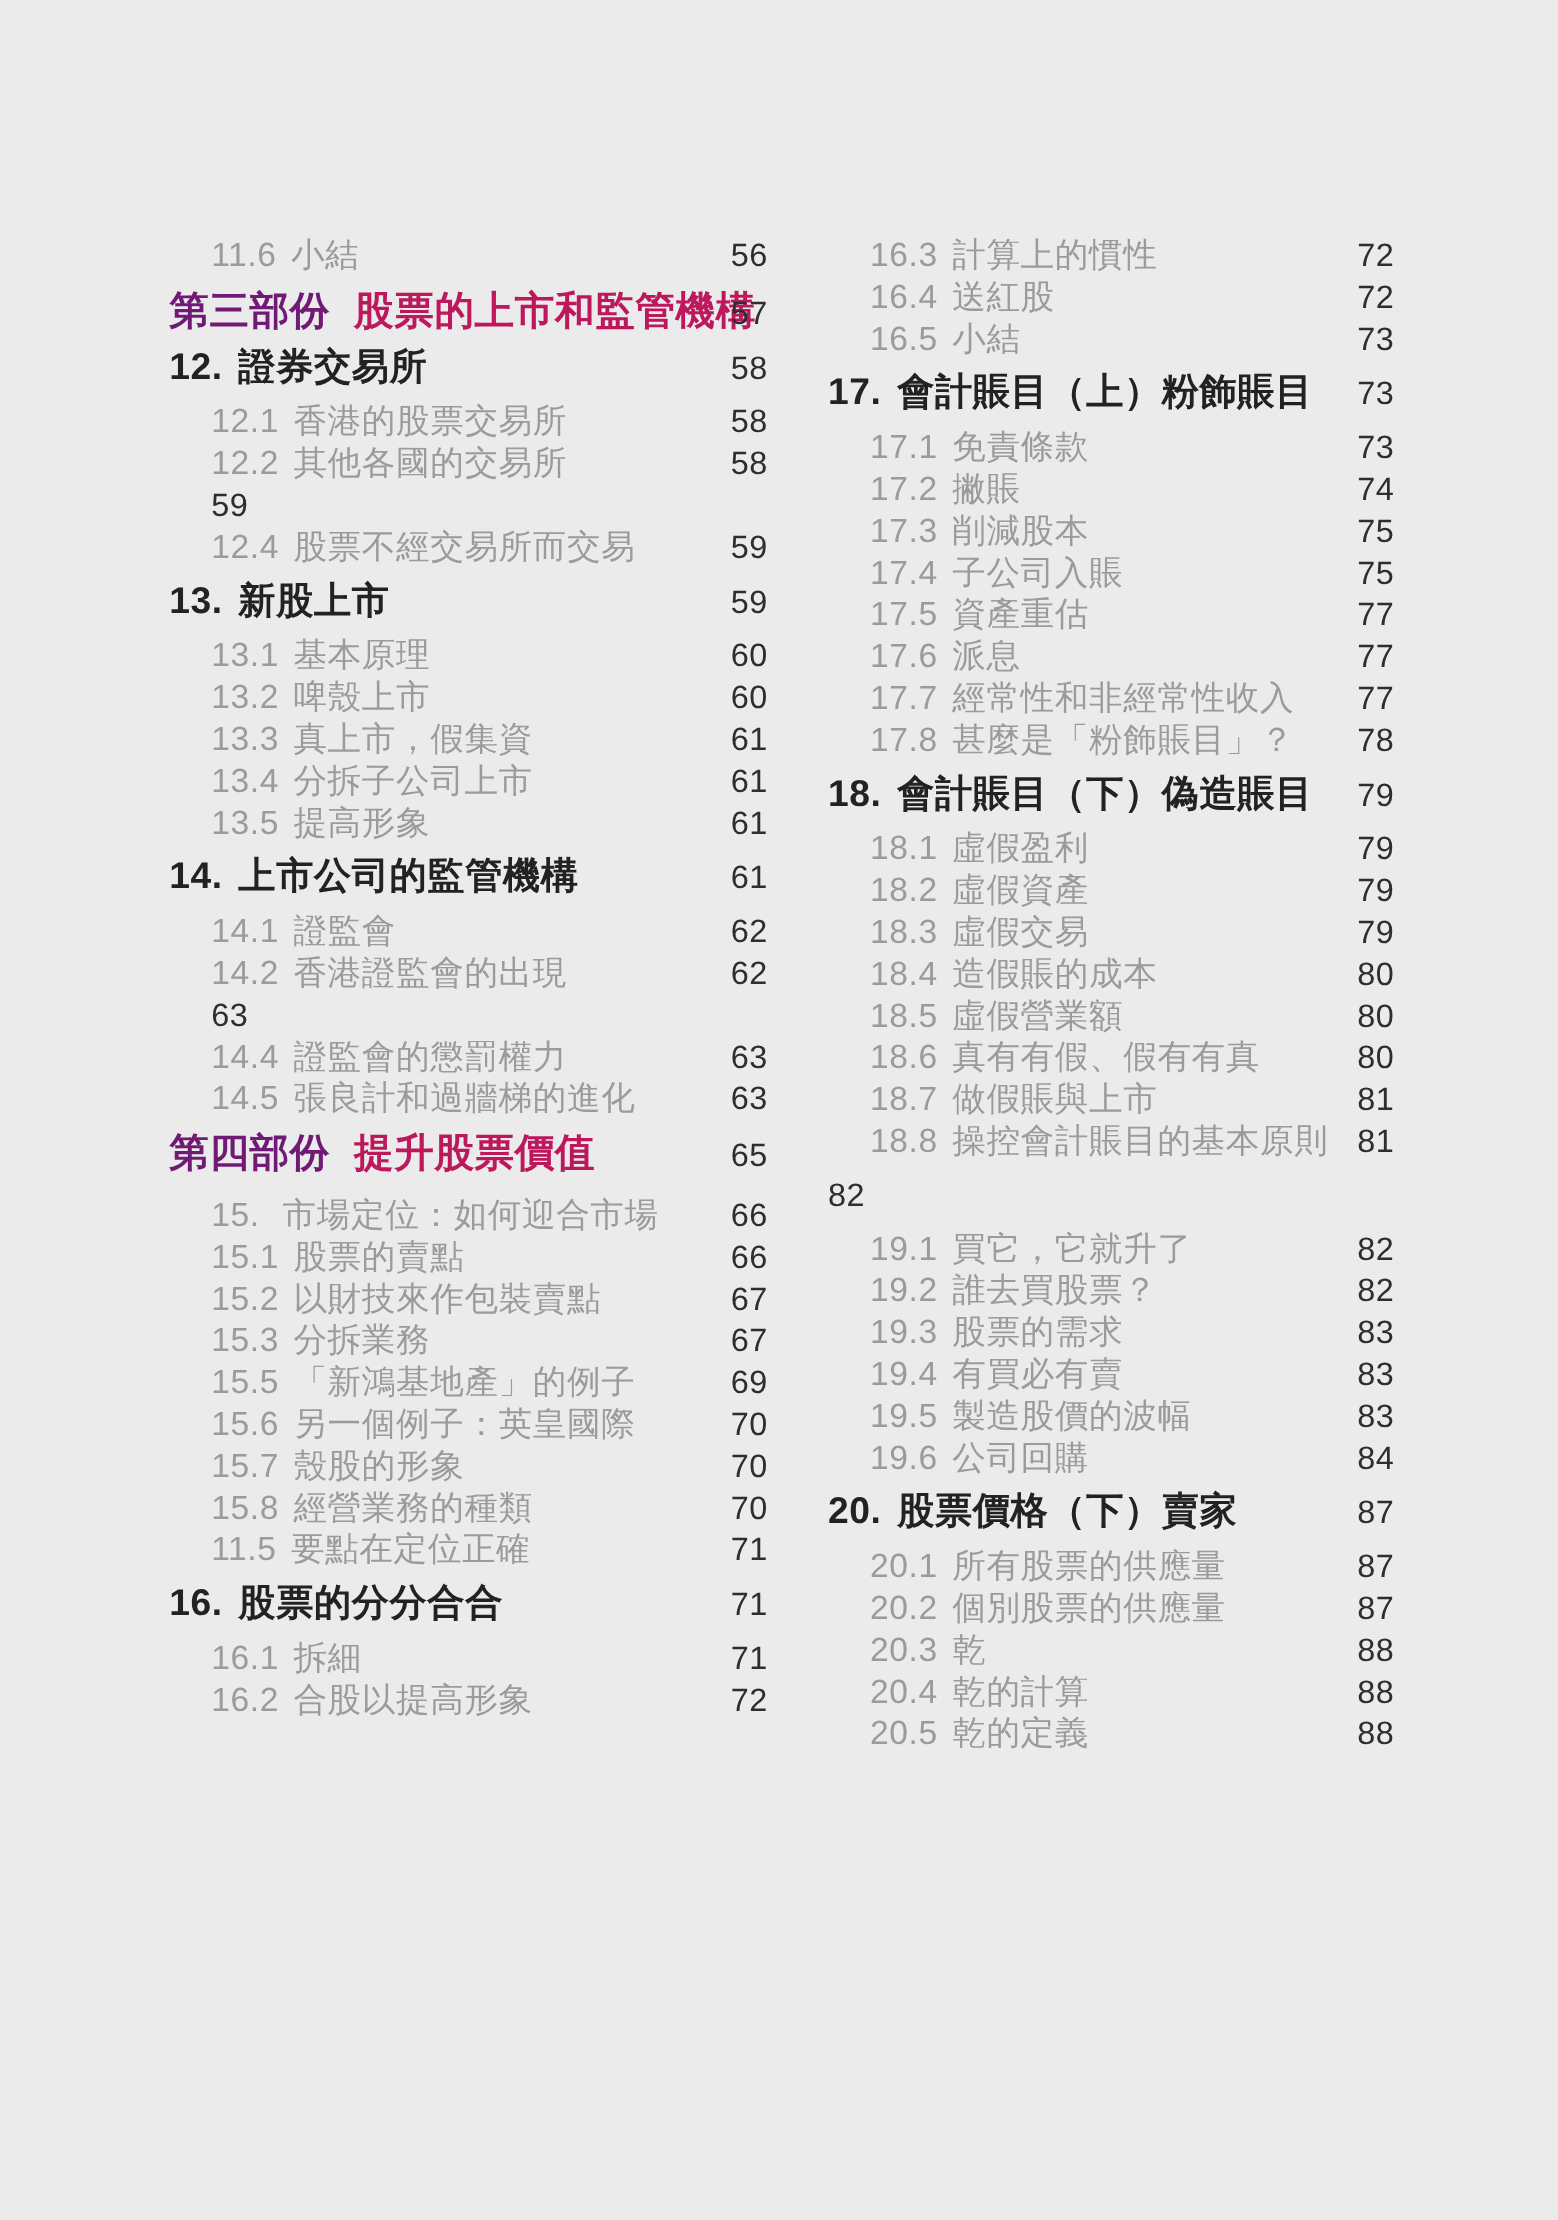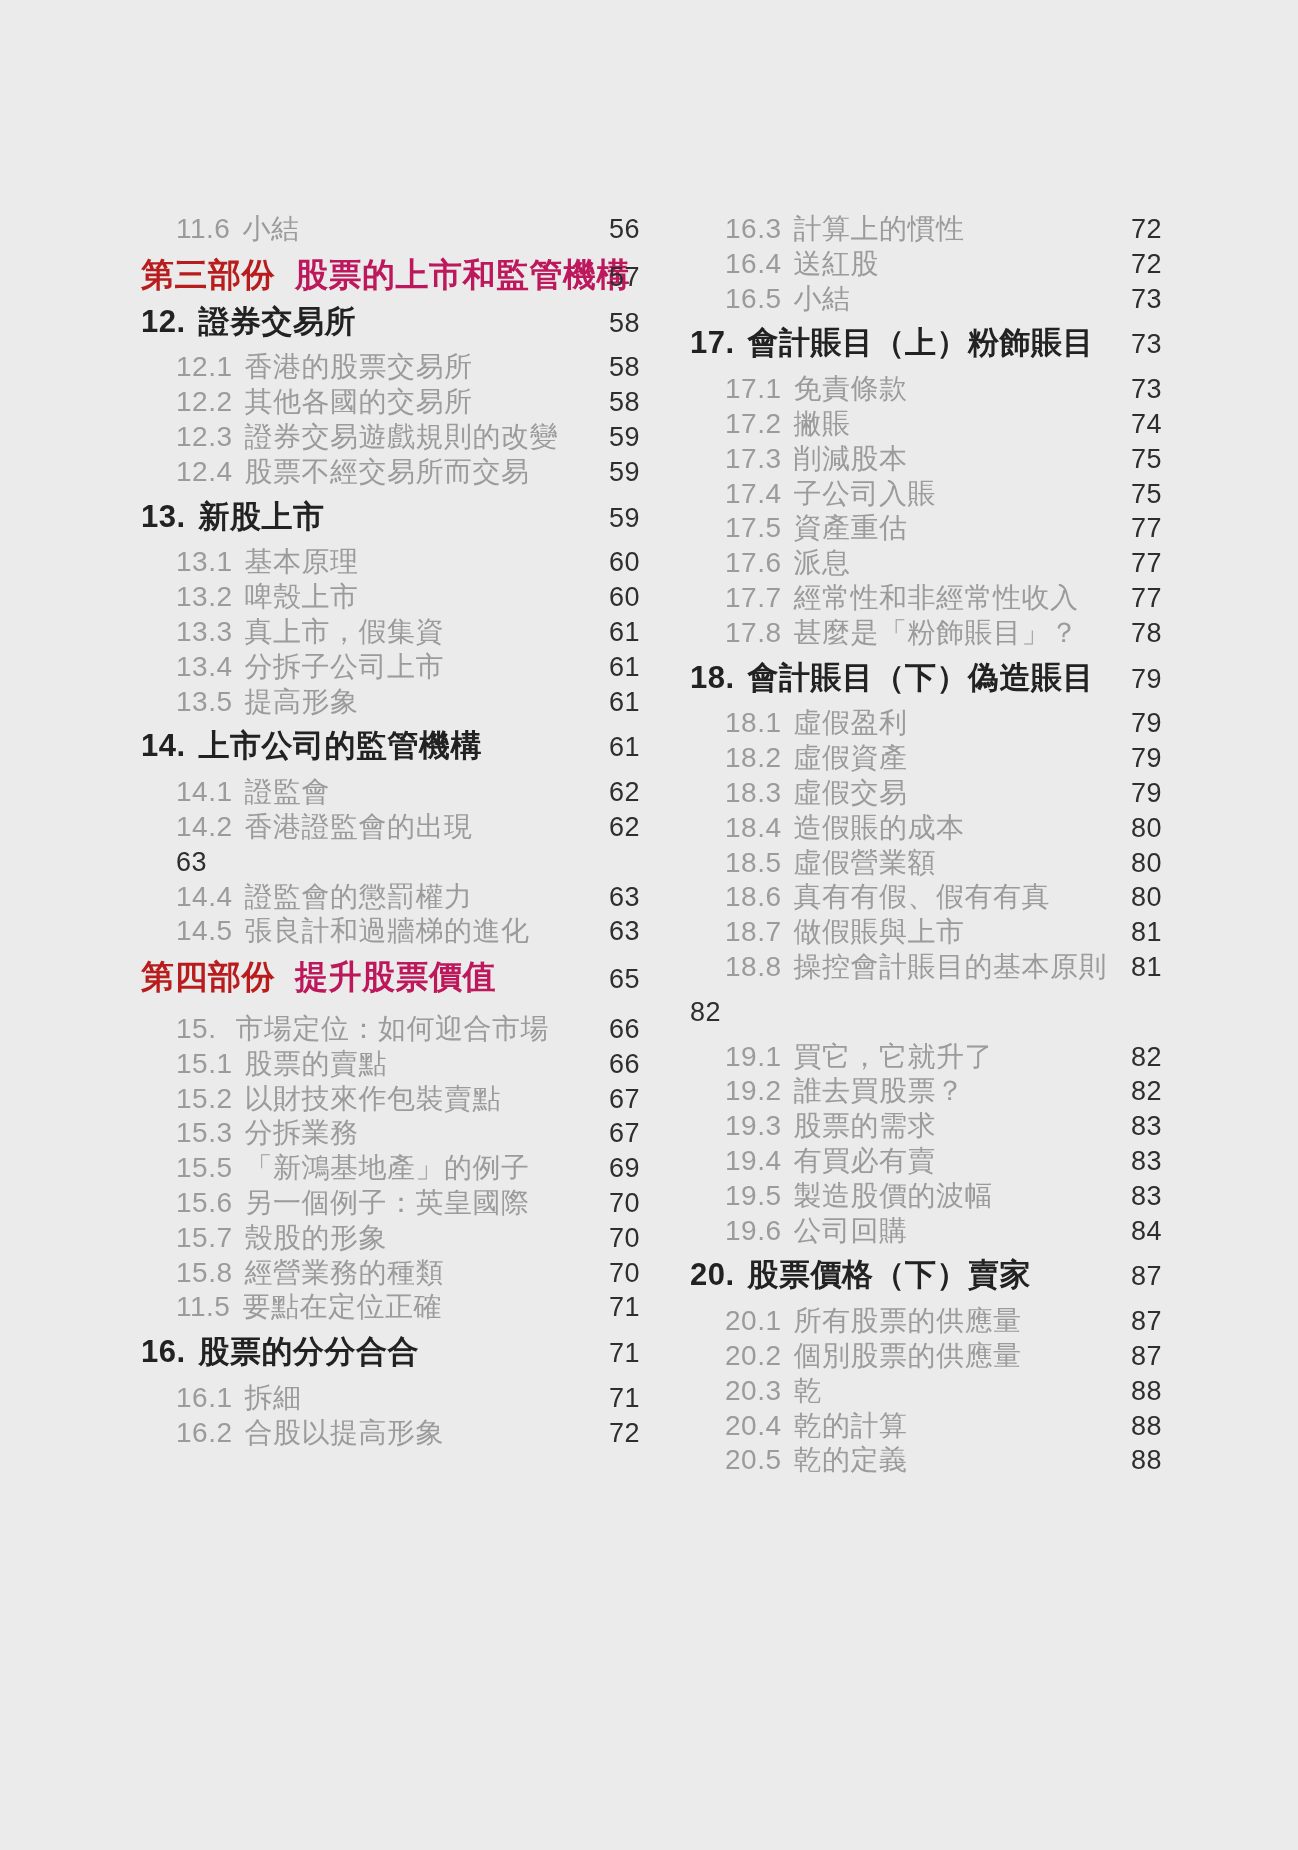--- a/index.html
+++ b/index.html
@@ -10,21 +10,21 @@
   .page {
     position: relative;
     width: 1298px;
     height: 1850px;
     background: #ebebeb;
     overflow: hidden;
     font-family: "Liberation Sans", "DejaVu Sans", sans-serif;
   }
   .toc-col {
     position: absolute;
-    top: 212px;
+    top: 196px;
     display: flex;
     flex-direction: column;
   }
   .toc-col-left  { left: 141px; width: 499px; }
   .toc-col-right { left: 690px; width: 472px; }
 
   .row {
     display: flex;
     justify-content: space-between;
     align-items: baseline;
@@ -62,21 +62,21 @@
   }
   .row.chapter .num { margin-right: 13px; }
 
   
   .row.part {
     font-size: 33px;
     font-weight: bold;
     margin-top: 11px;
     letter-spacing: 0.5px;
   }
-  .row.part .num   { color: #b91c1c; margin-right: 20px; }
+  .row.part .num   { color: #701a75; margin-right: 20px; }
   .row.part .title { color: #be185d; }
 </style>
 </head>
 <body>
 
 <div class="page">
   <div class="toc-col toc-col-left">
       <div class="row sub">
     <span class="entry-label"><span class="num">11.6</span><span class="title">小結</span></span>
     <span class="page-num">56</span>
@@ -91,21 +91,20 @@
   </div>
       <div class="row sub">
     <span class="entry-label"><span class="num">12.1</span><span class="title">香港的股票交易所</span></span>
     <span class="page-num">58</span>
   </div>
       <div class="row sub">
     <span class="entry-label"><span class="num">12.2</span><span class="title">其他各國的交易所</span></span>
     <span class="page-num">58</span>
   </div>
       <div class="row sub">
-    <span class="entry-label"><span class="num">12.3</span><span class="title">證券交易遊戲規則的改變</span></span>
     <span class="page-num">59</span>
   </div>
       <div class="row sub">
     <span class="entry-label"><span class="num">12.4</span><span class="title">股票不經交易所而交易</span></span>
     <span class="page-num">59</span>
   </div>
       <div class="row chapter">
     <span class="entry-label"><span class="num">13.</span><span class="title">新股上市</span></span>
     <span class="page-num">59</span>
   </div>

